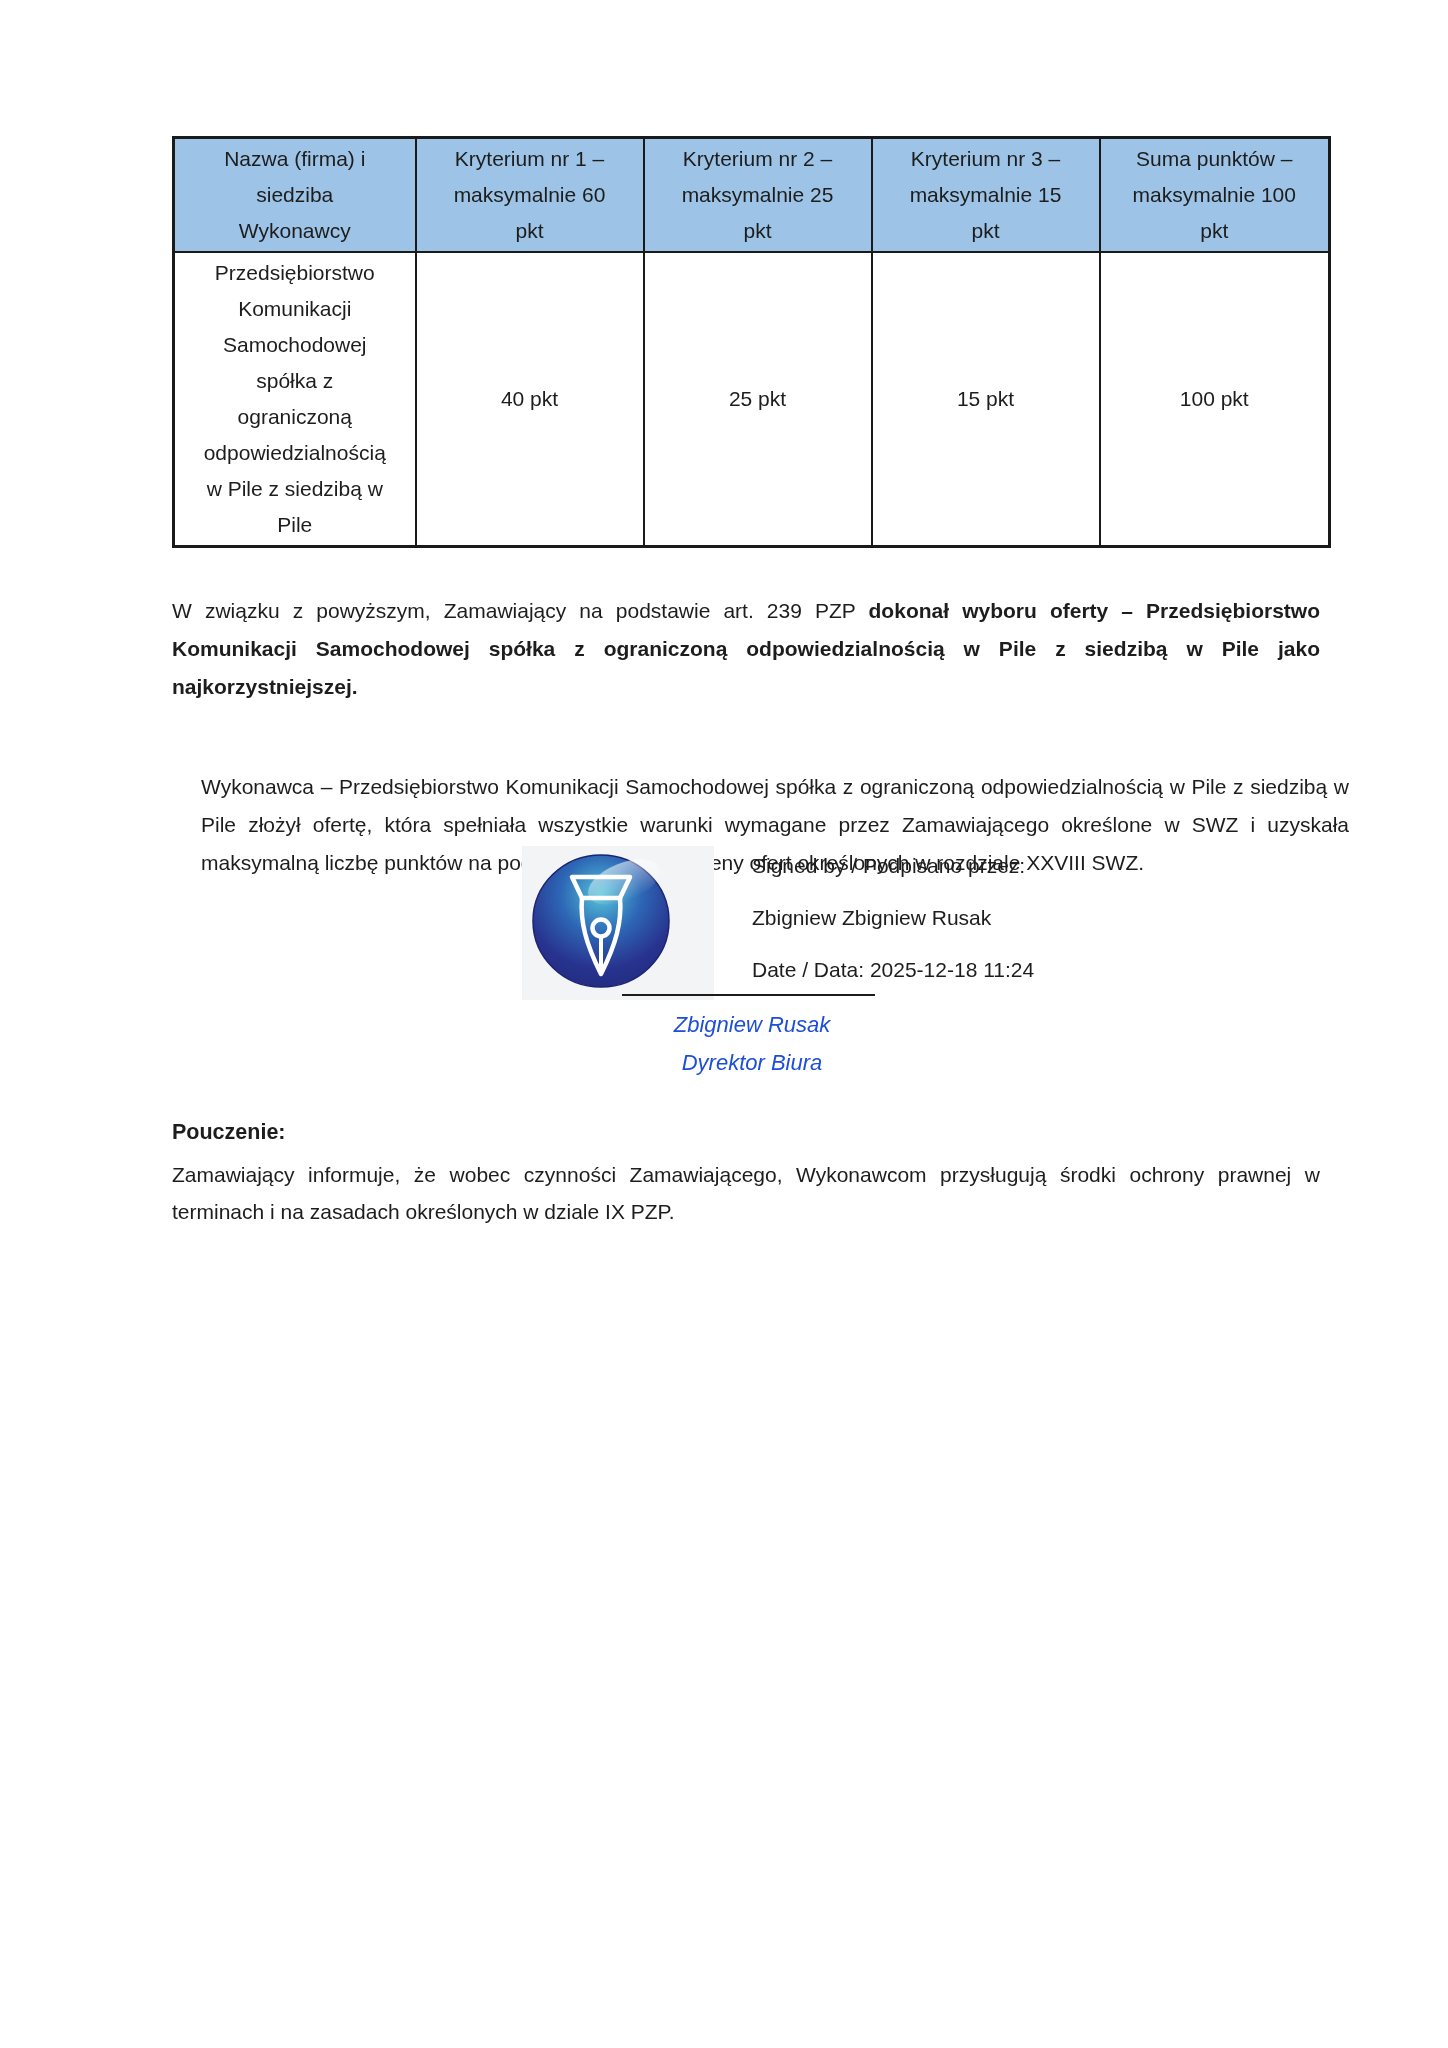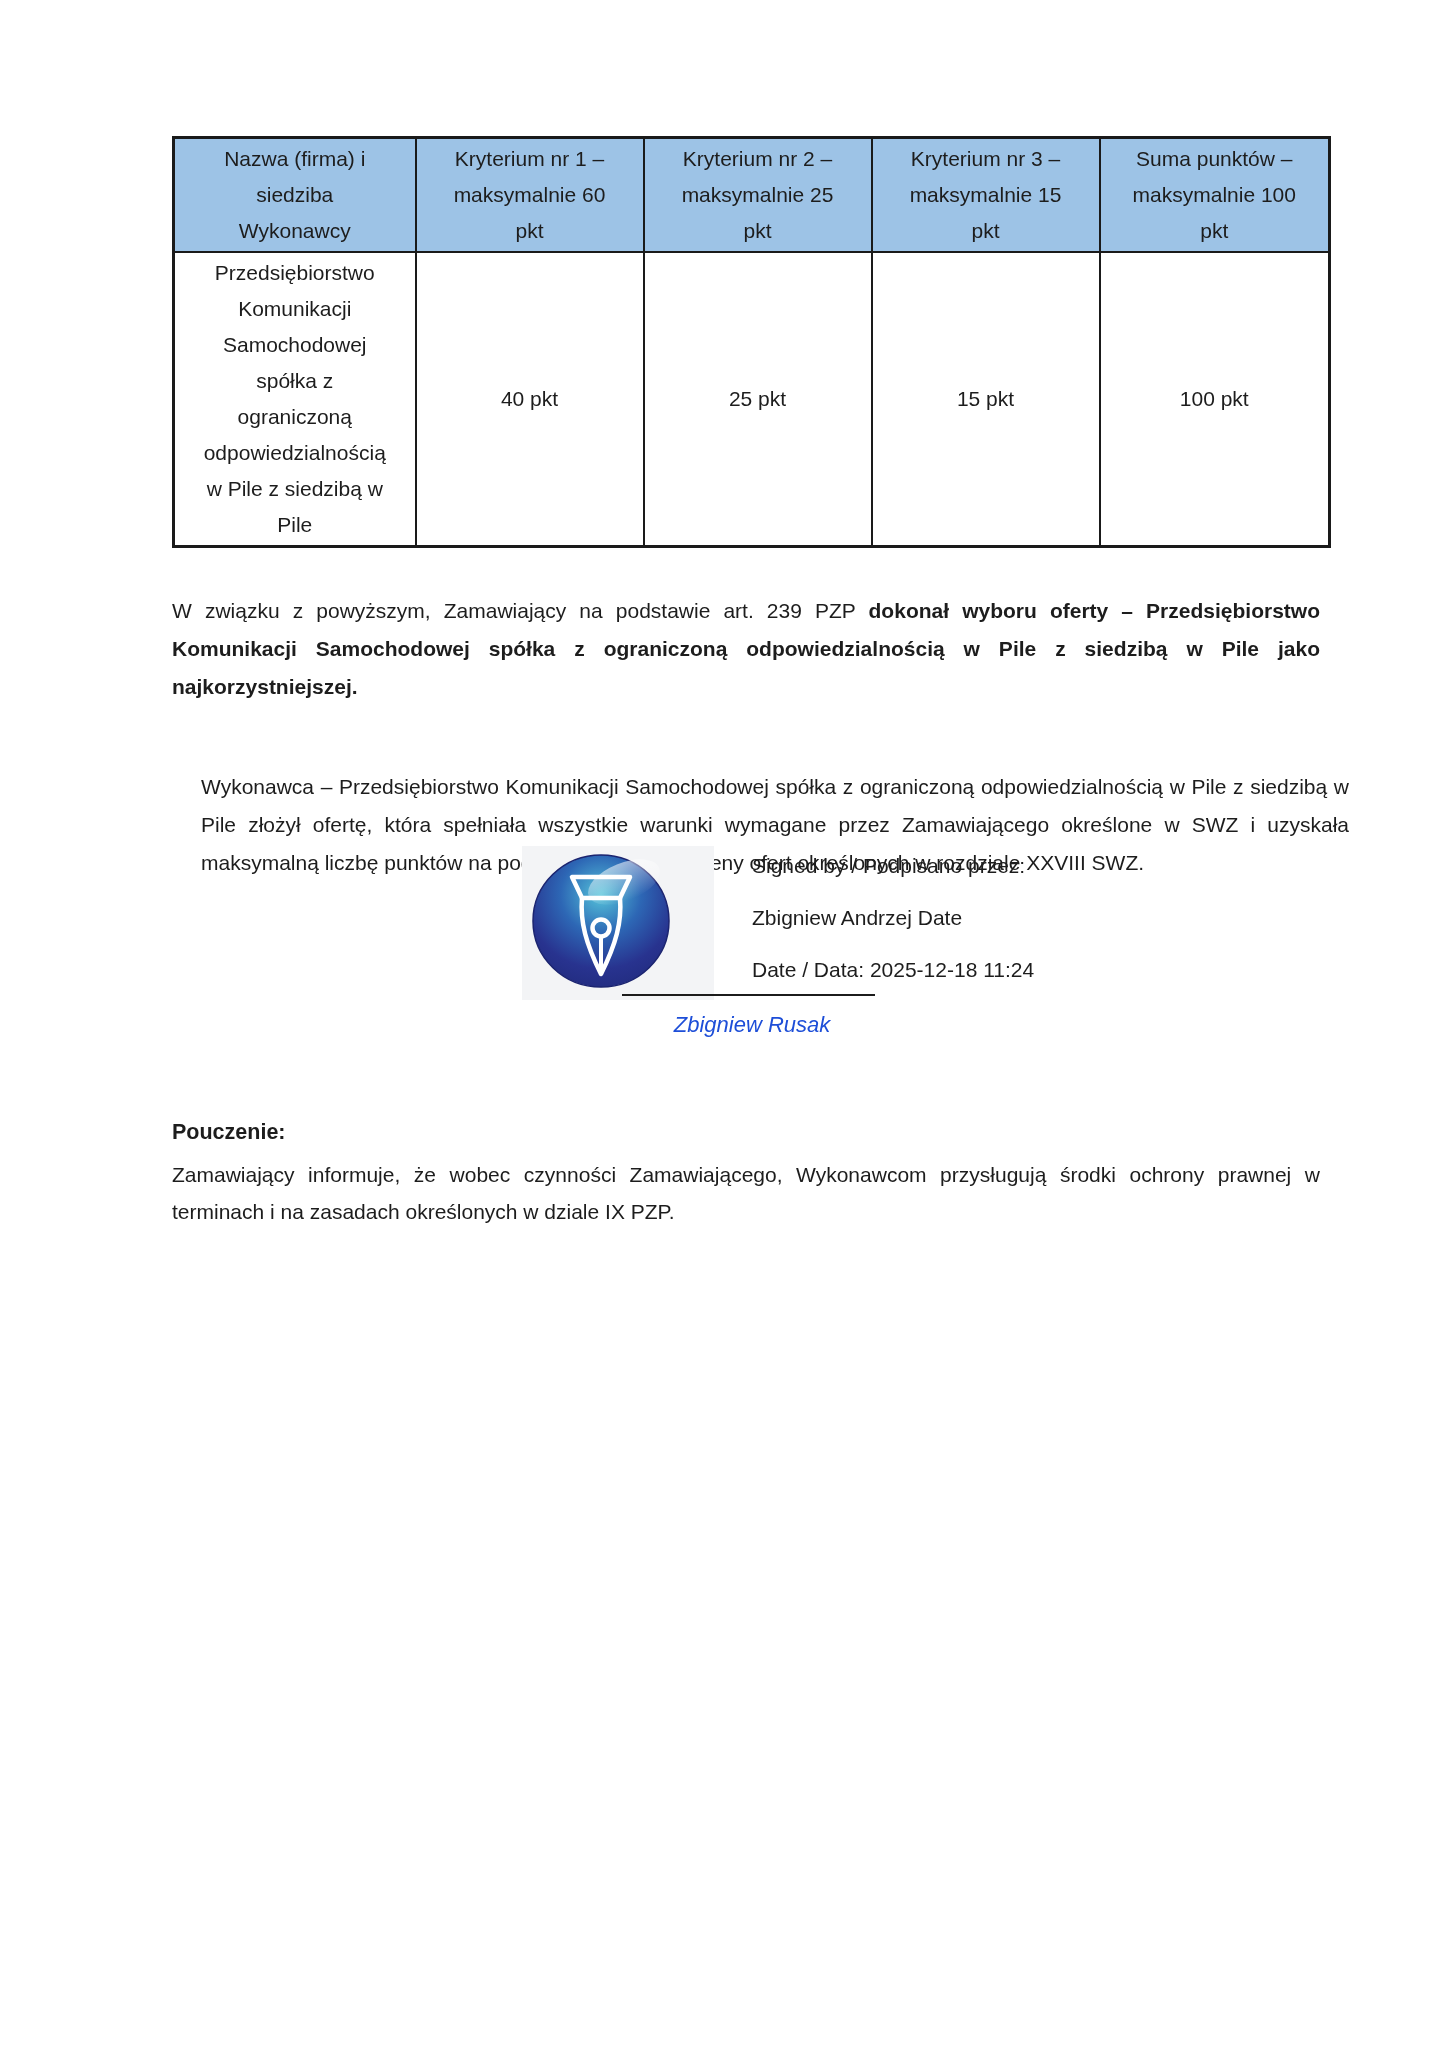--- a/index.html
+++ b/index.html
@@ -153,23 +153,24 @@
     <g fill="none" stroke="#ffffff" stroke-width="4.5" stroke-linejoin="round" stroke-linecap="round">
       <path d="M44,27 L102,27 L92,48 L54,48 Z"></path>
       <path d="M54,48 C52,72 58,94 73,124 C88,94 94,72 92,48"></path>
       <circle cx="73" cy="78" r="8.5"></circle>
       <path d="M73,87 L73,120" stroke-width="4"></path>
     </g>
   </svg>
 
   <div class="sig-block">
     <div>Signed by / Podpisano przez:</div>
-    <div>Zbigniew Andrzej Date</div>
+    <div>Zbigniew Zbigniew Rusak</div>
     <div>Date / Data: 2025-12-18 11:24</div>
   </div>
 
   <div class="sig-line"></div>
   <div class="sig-italic sig-n">Zbigniew Rusak</div>
+  <div class="sig-italic sig-t">Dyrektor Biura</div>
 
   <div class="pouczenie-h">Pouczenie:</div>
   <p class="para p3">Zamawiający informuje, że wobec czynności Zamawiającego, Wykonawcom przysługują środki ochrony prawnej w terminach i na zasadach określonych w dziale IX PZP.</p>
 
 </div>
 
 </body></html>

